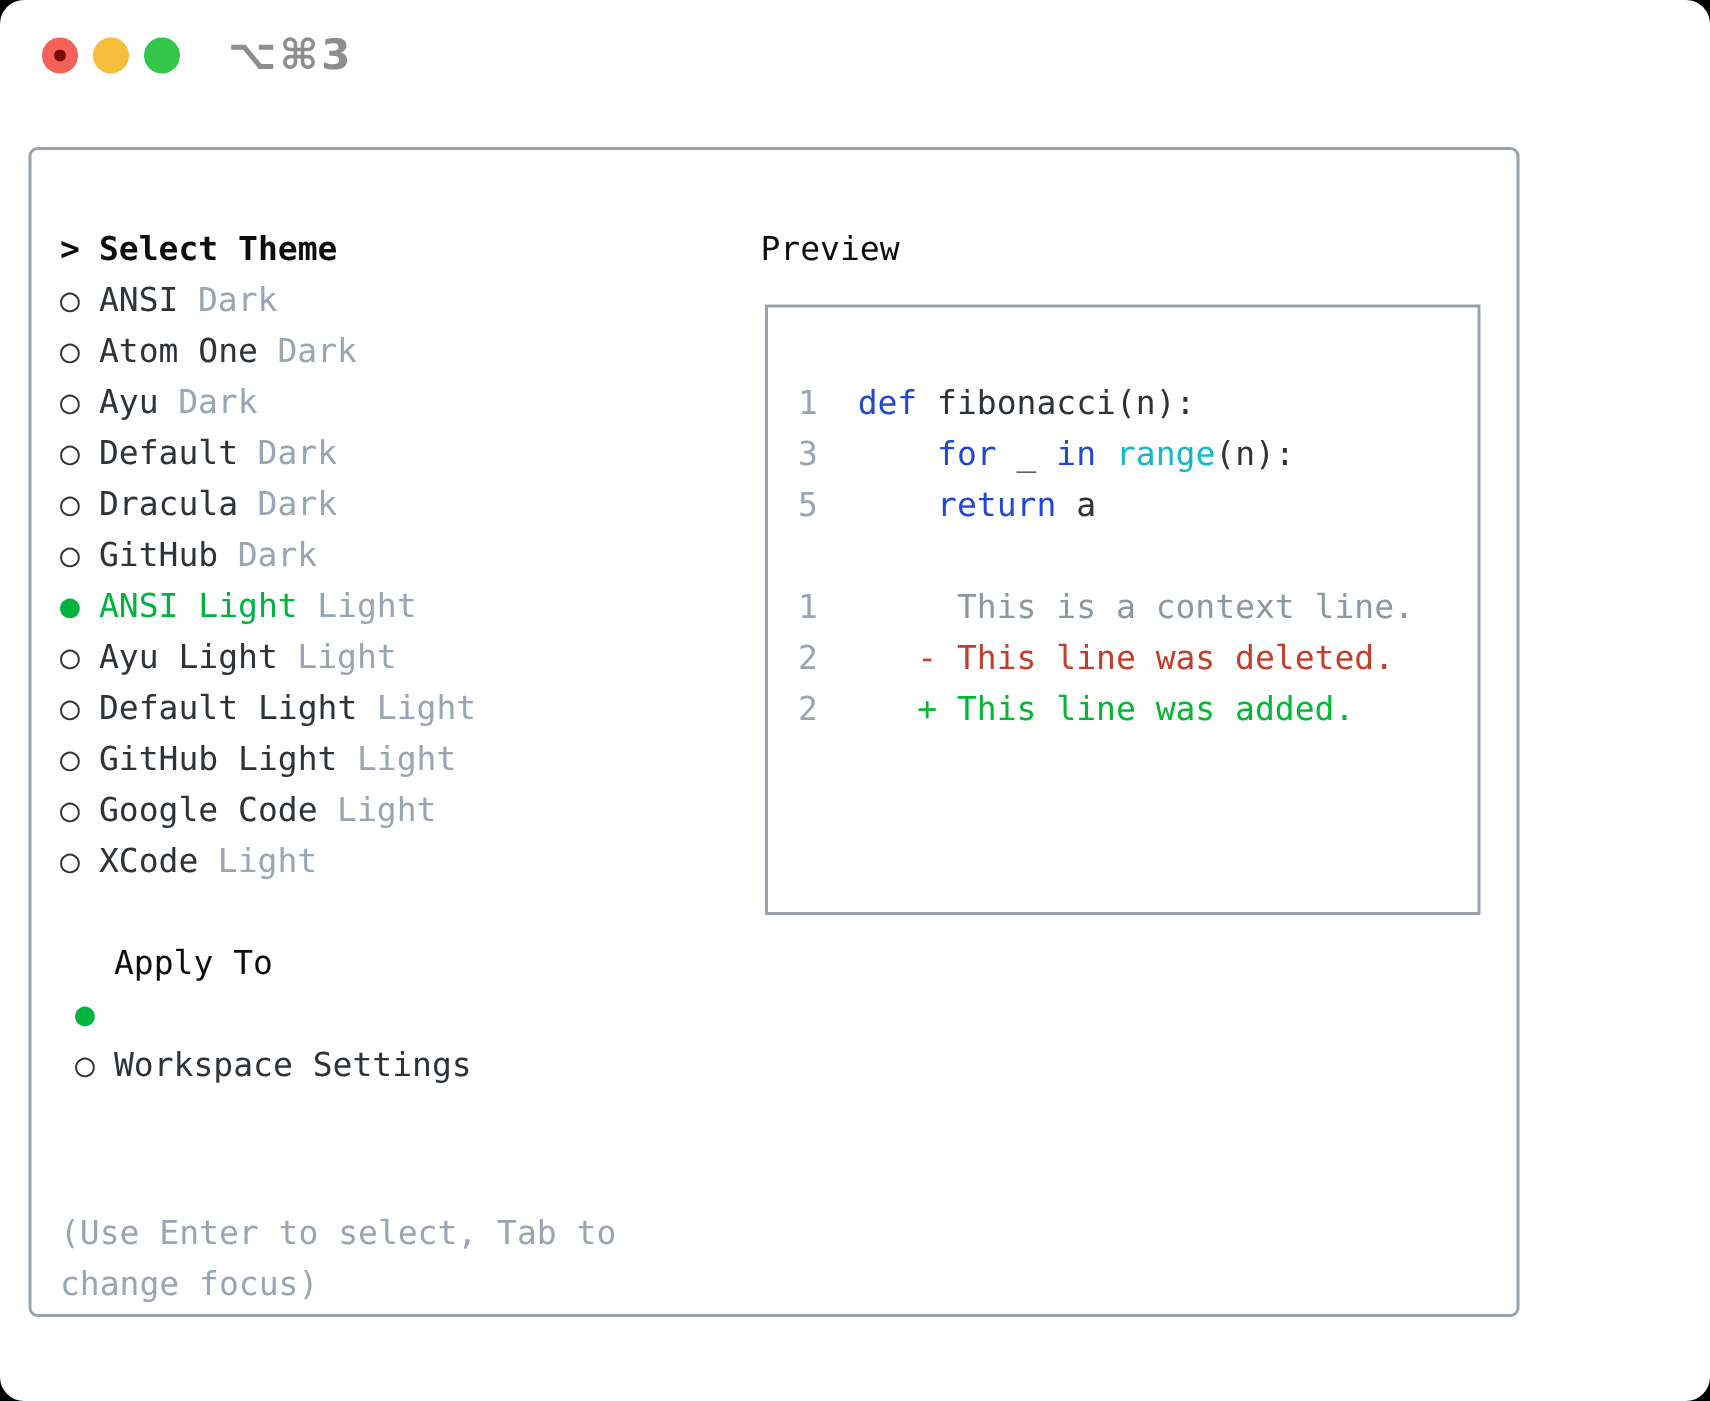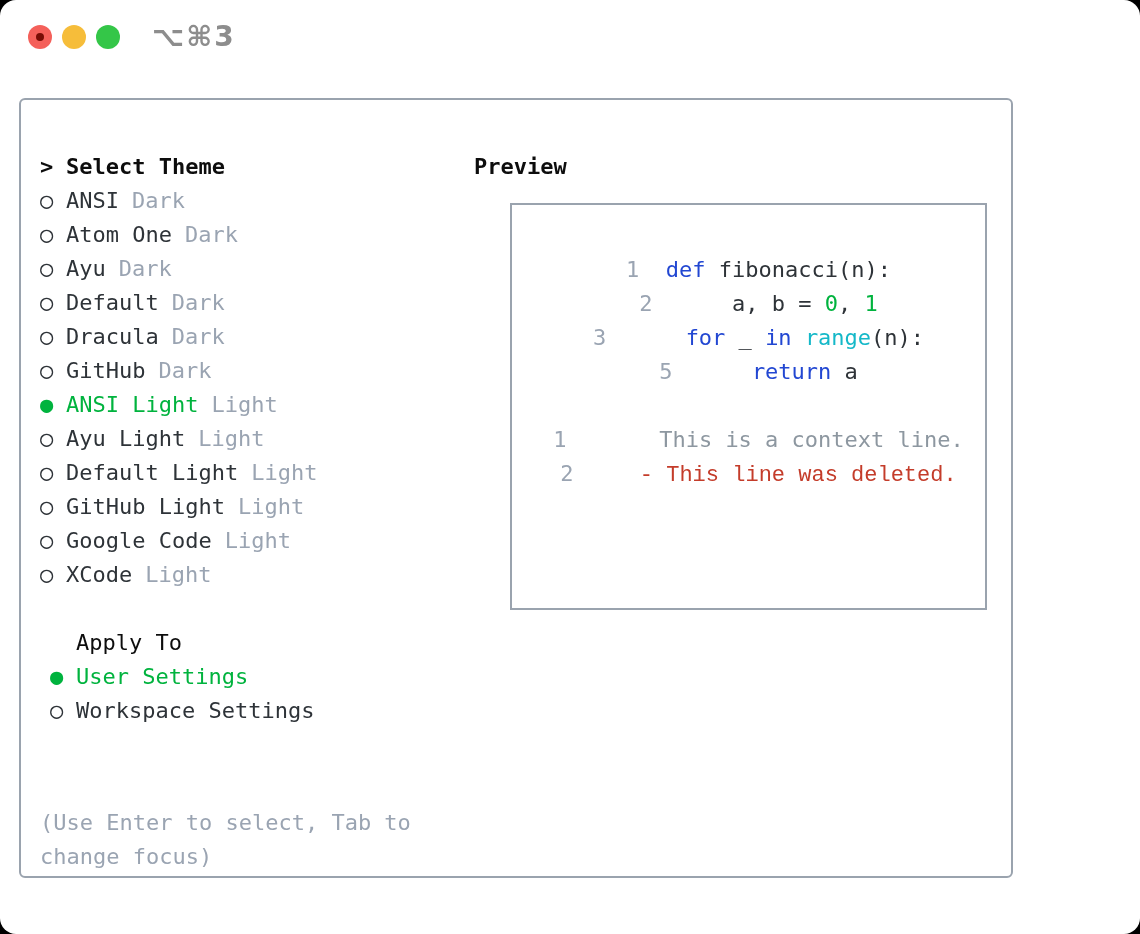--- a/index.html
+++ b/index.html
@@ -31,33 +31,33 @@
   .row.header .marker{font-weight:bold;color:var(--title-black);}
   .row.header .label{font-weight:bold;color:var(--title-black);}
   .row .label{color:var(--text-dark);text-align:right;}
   .row.selected .label{color:var(--accent-green);}
   .row .tag{color:var(--muted-gray);margin-left:13px;}
   .apply-col{position:absolute;left:29px;top:526px;width:455px;}
   .help{position:absolute;left:19px;top:662px;width:452px;color:var(--muted-gray);
         white-space:normal;word-break:normal;margin-top:44px;}
 
   
-  .preview-title{position:absolute;left:453px;top:50px;height:34px;line-height:34px;
-                 font-weight:bold;color:var(--title-black);}
+  .preview-title{position:absolute;left:486px;top:50px;height:34px;line-height:34px;
+                 font-weight:normal;color:var(--title-black);}
   .preview-box{position:absolute;left:489px;top:103px;width:477px;height:407px;box-sizing:border-box;
                border:2px solid var(--border-gray);background:#fff;overflow:hidden;}
-  .preview-lines{padding:48px 0 0 20px;text-align:center;}
+  .preview-lines{padding:48px 0 0 20px;}
   .pline{white-space:pre;height:34px;line-height:34px;}
   .seg-ln{color:var(--muted-gray);}
   .seg-fg{color:var(--text-dark);}
   .seg-kw{color:var(--keyword-blue);}
   .seg-fn{color:var(--function-cyan);}
   .seg-lit{color:var(--literal-green);}
   .seg-ctx{color:var(--context-gray);}
-  .seg-del{color:var(--deleted-red);font-family:Liberation Mono, monospace;}
+  .seg-del{color:var(--deleted-red);}
   .seg-add{color:var(--added-green);}
 </style>
 </head>
 <body>
 
 <div class="screen">
   <div class="window">
 
     <div class="titlebar">
       <span class="traffic red">
@@ -90,36 +90,36 @@
             <div class="row"><span class="marker">○</span><span class="label">XCode</span><span class="tag">Light</span></div>
           </div>
       </div>
 
       <div class="apply-col">
         <div class="row header">
           <span class="marker"></span>
           <span class="label" style="font-weight:normal;color:var(--title-black);">Apply To</span>
         </div>
         <div id="apply-items">
-            <div class="row selected"><span class="marker sel">●</span><span class="label">User Settings</span></div>
+            <div class="row selected"><span class="marker sel">●</span></div>
             <div class="row"><span class="marker">○</span><span class="label">Workspace Settings</span></div>
           </div>
       </div>
 
       <div class="help">(Use Enter to select, Tab to change focus)</div>
 
       <div class="preview-title">Preview</div>
 
       <div class="preview-box">
         <div class="preview-lines" id="preview-lines">
             <div class="pline"><span class="seg-ln">1</span><span class="seg-fg">  </span><span class="seg-kw">def</span><span class="seg-fg"> fibonacci(n):</span></div>
-            <div class="pline"><span class="seg-ln">2</span><span class="seg-fg">      a, b = </span><span class="seg-lit">0</span><span class="seg-fg">, </span><span class="seg-lit">1</span></div>
             <div class="pline"><span class="seg-ln">3</span><span class="seg-fg">      </span><span class="seg-kw">for</span><span class="seg-fg"> _ </span><span class="seg-kw">in</span><span class="seg-fg"> </span><span class="seg-fn">range</span><span class="seg-fg">(n):</span></div>
             <div class="pline"><span class="seg-ln">5</span><span class="seg-fg">      </span><span class="seg-kw">return</span><span class="seg-fg"> a</span></div>
             <div class="pline"></div>
             <div class="pline"><span class="seg-ln">1</span><span class="seg-ctx">       This is a context line.</span></div>
             <div class="pline"><span class="seg-ln">2</span><span class="seg-fg">     </span><span class="seg-del">- This line was deleted.</span></div>
+            <div class="pline"><span class="seg-ln">2</span><span class="seg-fg">     </span><span class="seg-add">+ This line was added.</span></div>
           </div>
       </div>
 
     </div>
   </div>
 </div>
 
 </body></html>

